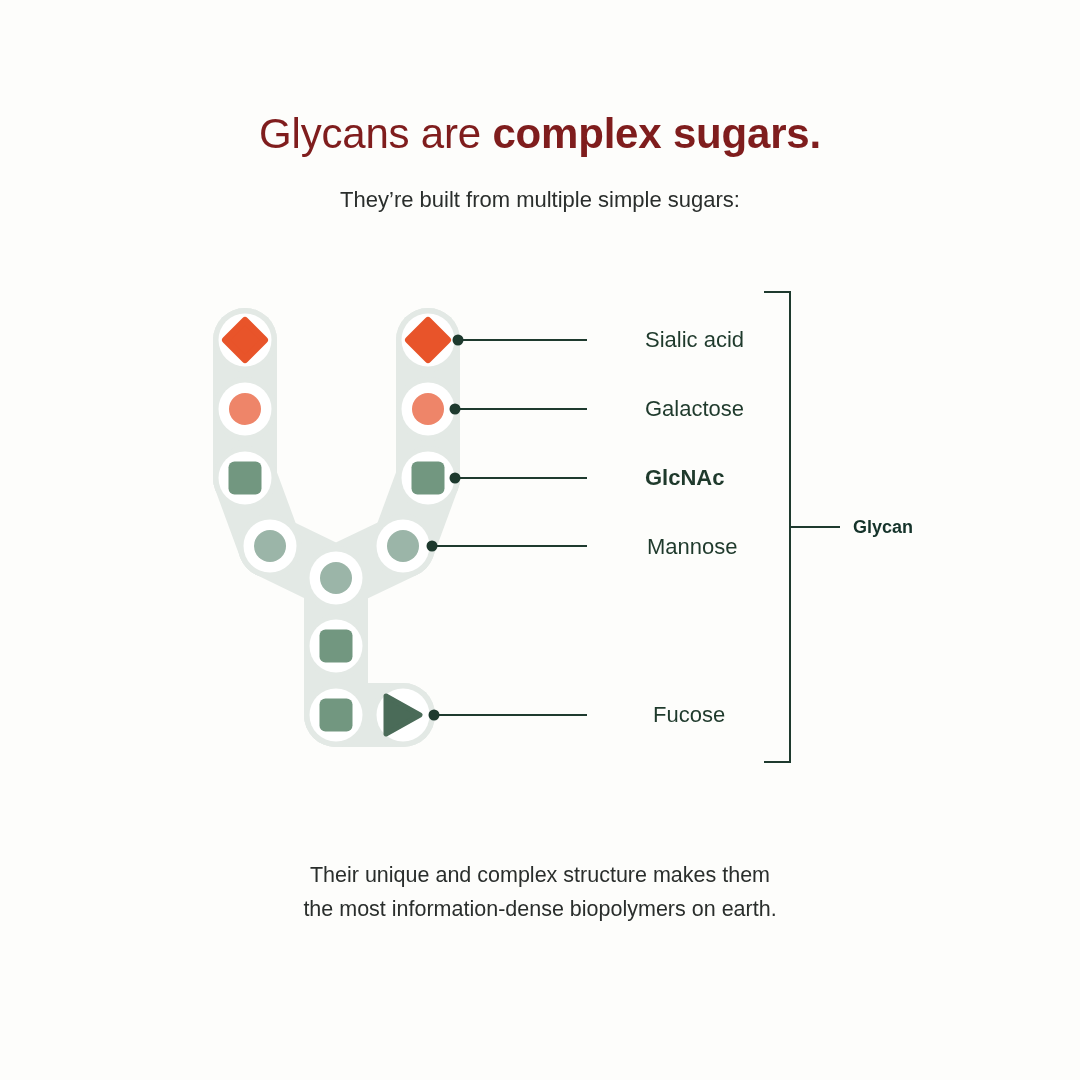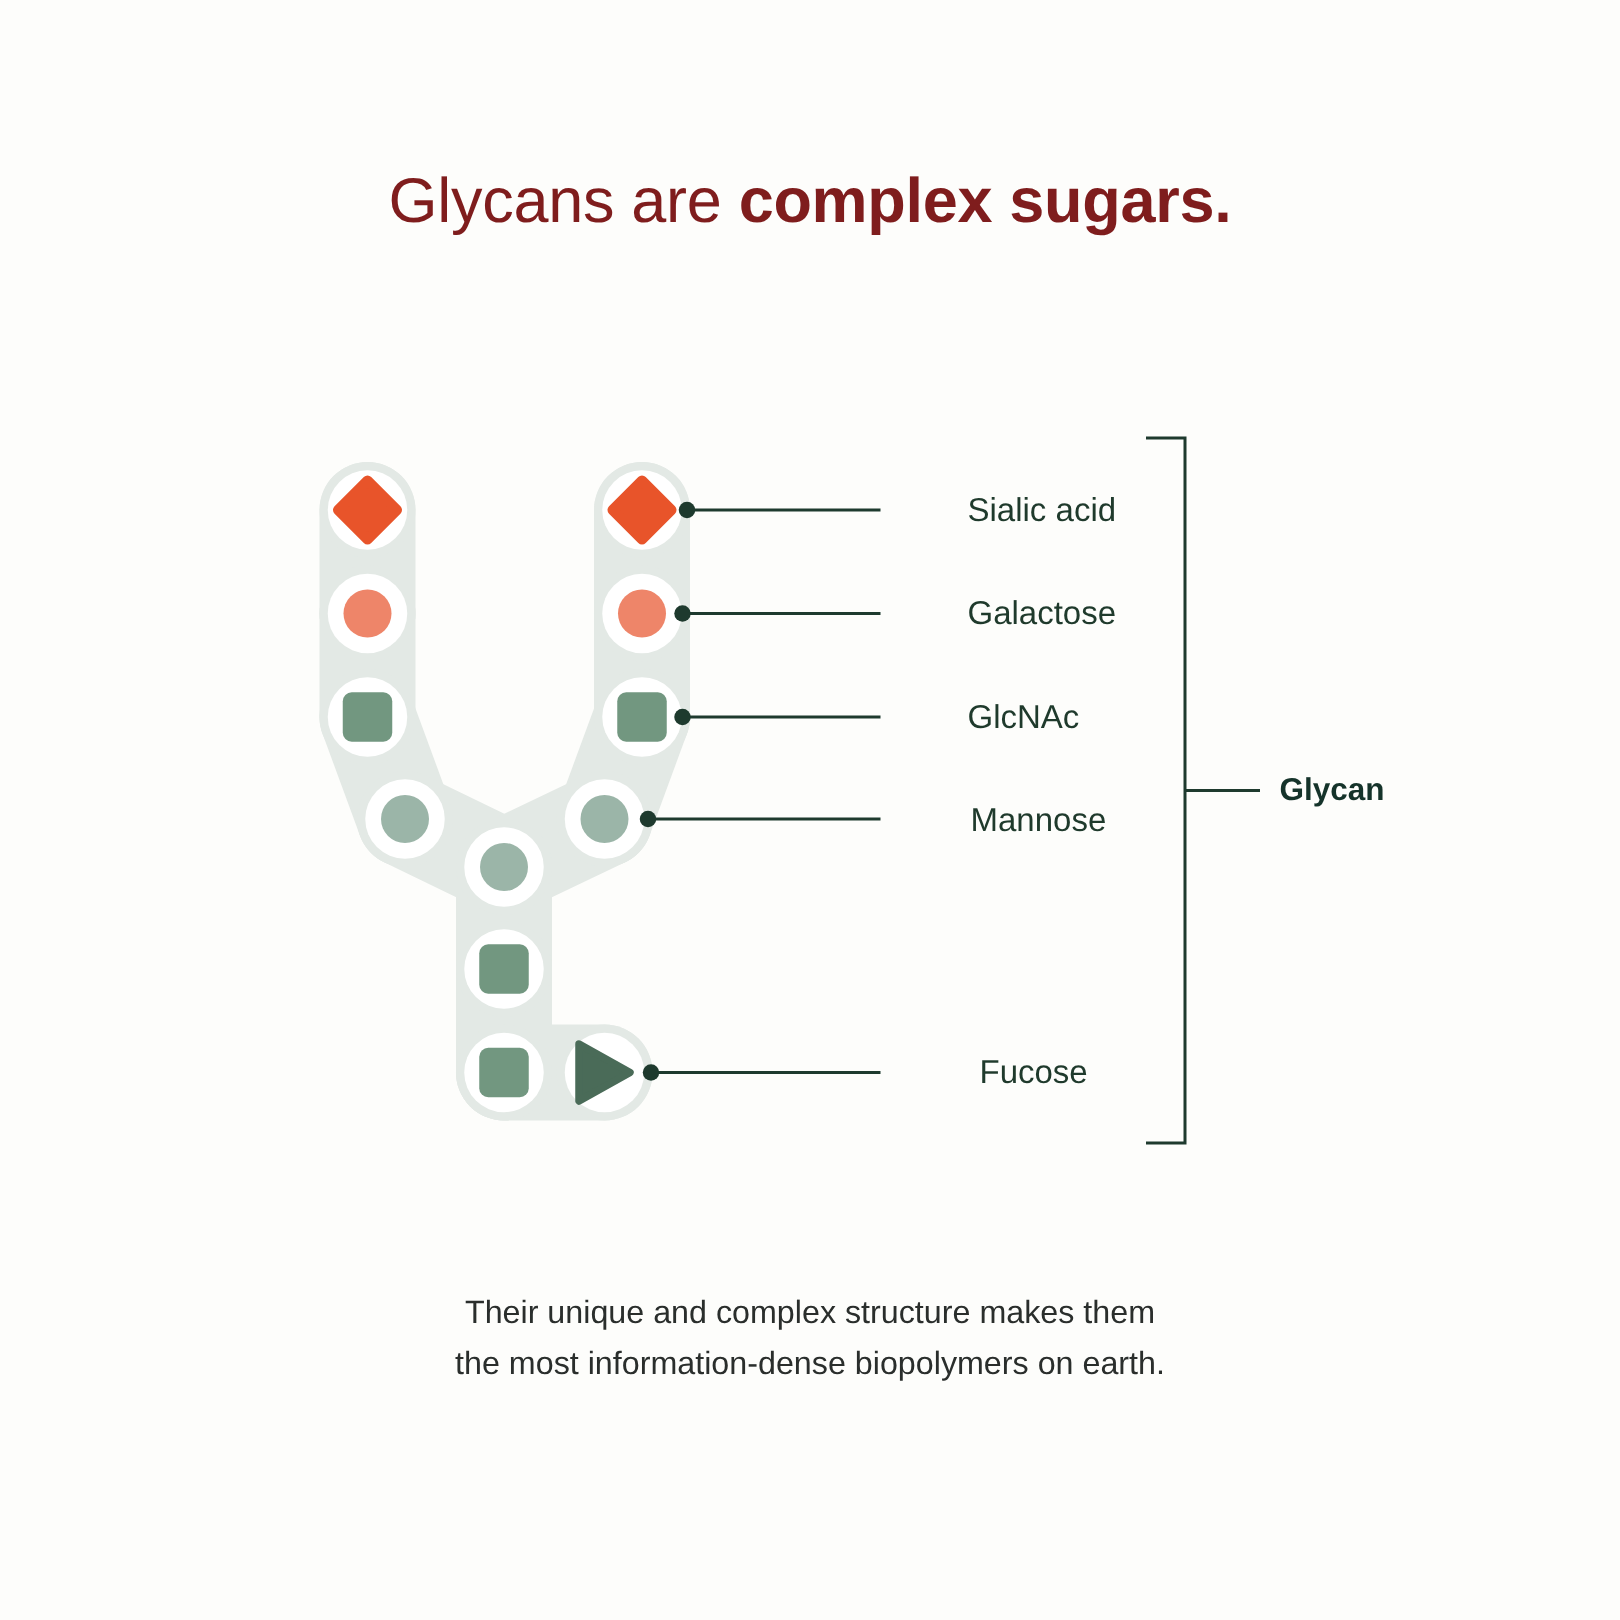--- a/index.html
+++ b/index.html
@@ -78,36 +78,37 @@
     position: absolute;
     font-size: 22px;
     line-height: 26px;
     color: #1f3a2c;
     white-space: nowrap;
     font-weight: 400;
     margin-left: 45px;
   }
   .glycan-label {
     position: absolute;
-    font-size: 21px;
+    font-size: 18px;
     line-height: 26px;
     color: #15332a;
     font-weight: 700;
     white-space: nowrap;
   }
 </style>
 </head>
 <body>
 
 <div class="stage">
 
   <div class="title">
     <span class="lead">Glycans are </span><span class="strong">complex sugars.</span>
   </div>
 
+  <div class="subtitle">They’re built from multiple simple sugars:</div>
 
   <svg class="diagram" viewBox="0 0 1080 1080" width="1080" height="1080" xmlns="http://www.w3.org/2000/svg">
     <g id="backbone-group">
         <line x1="245" y1="340" x2="245" y2="409" stroke="#E3E9E5" stroke-width="64" stroke-linecap="round"></line>
         <line x1="245" y1="409" x2="245" y2="478" stroke="#E3E9E5" stroke-width="64" stroke-linecap="round"></line>
         <line x1="245" y1="478" x2="270" y2="546" stroke="#E3E9E5" stroke-width="64" stroke-linecap="round"></line>
         <line x1="428" y1="340" x2="428" y2="409" stroke="#E3E9E5" stroke-width="64" stroke-linecap="round"></line>
         <line x1="428" y1="409" x2="428" y2="478" stroke="#E3E9E5" stroke-width="64" stroke-linecap="round"></line>
         <line x1="428" y1="478" x2="403" y2="546" stroke="#E3E9E5" stroke-width="64" stroke-linecap="round"></line>
         <line x1="270" y1="546" x2="336" y2="578" stroke="#E3E9E5" stroke-width="64" stroke-linecap="round"></line>
@@ -194,21 +195,21 @@
       </g>
     <g id="bracket-group">
         <path d="M 764 292 L 790 292 L 790 762 L 764 762" fill="none" stroke="#1E3A2E" stroke-width="2"></path>
         <line x1="790" y1="527" x2="840" y2="527" stroke="#1E3A2E" stroke-width="2"></line>
       </g>
   </svg>
 
   <div id="legend-layer">
       <div class="legend-label" style="left: 600px; top: 327px;">Sialic acid</div>
       <div class="legend-label" style="left: 600px; top: 396px;">Galactose</div>
-      <div class="legend-label" style="left: 600px; top: 465px;">GlcNAc</div>
+      <div class="legend-label" style="left: 600px; top: 465px; font-weight: bold;">GlcNAc</div>
       <div class="legend-label" style="left: 602px; top: 534px;">Mannose</div>
       <div class="legend-label" style="left: 608px; top: 702px;">Fucose</div>
       <div class="glycan-label" style="left: 853px; top: 514px;">Glycan</div>
     </div>
 
   <div class="caption">
     <span class="cap-line">Their unique and complex structure makes them</span>
     <span class="cap-line">the most information-dense biopolymers on earth.</span>
   </div>
 

